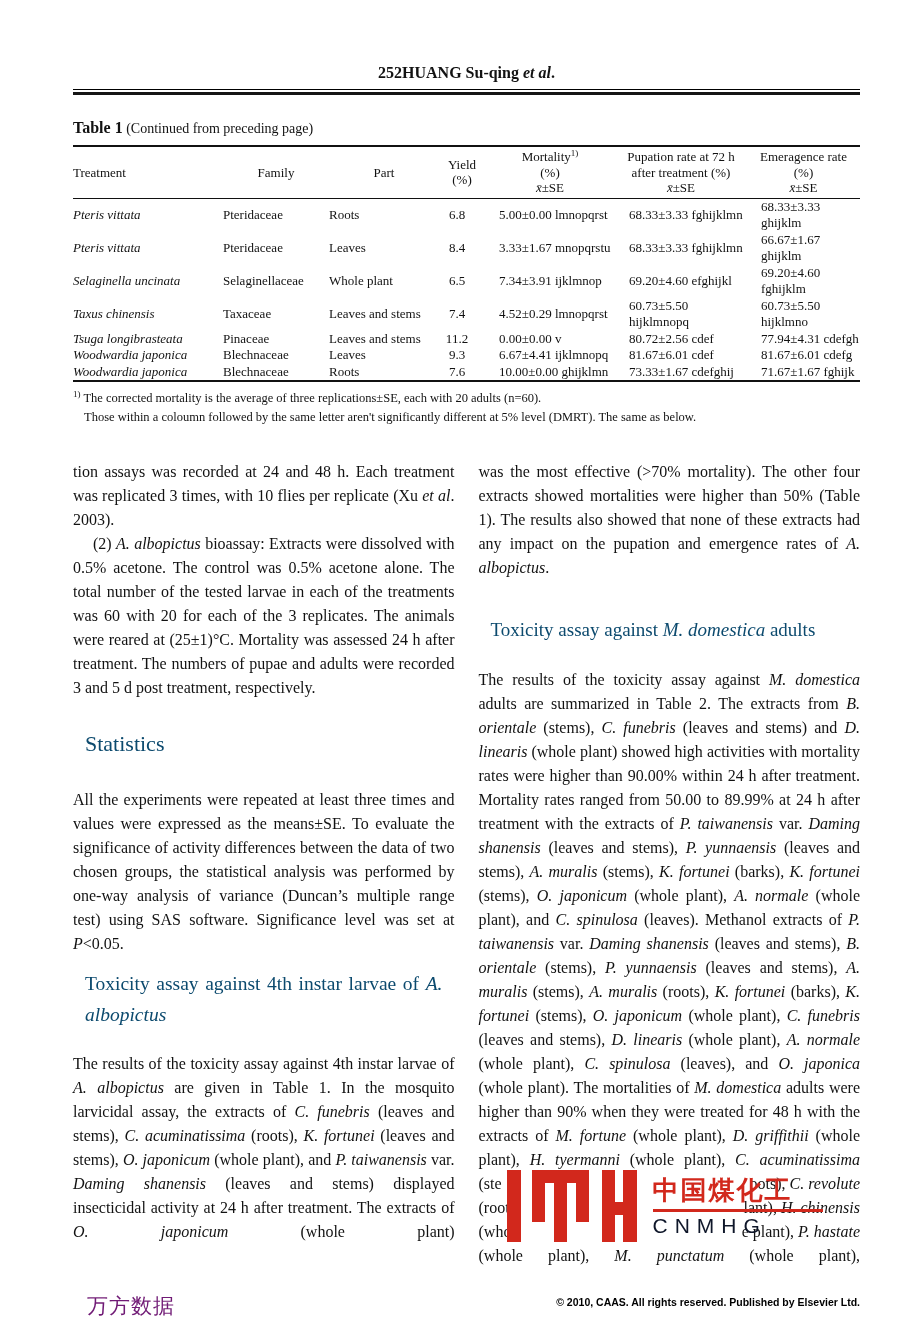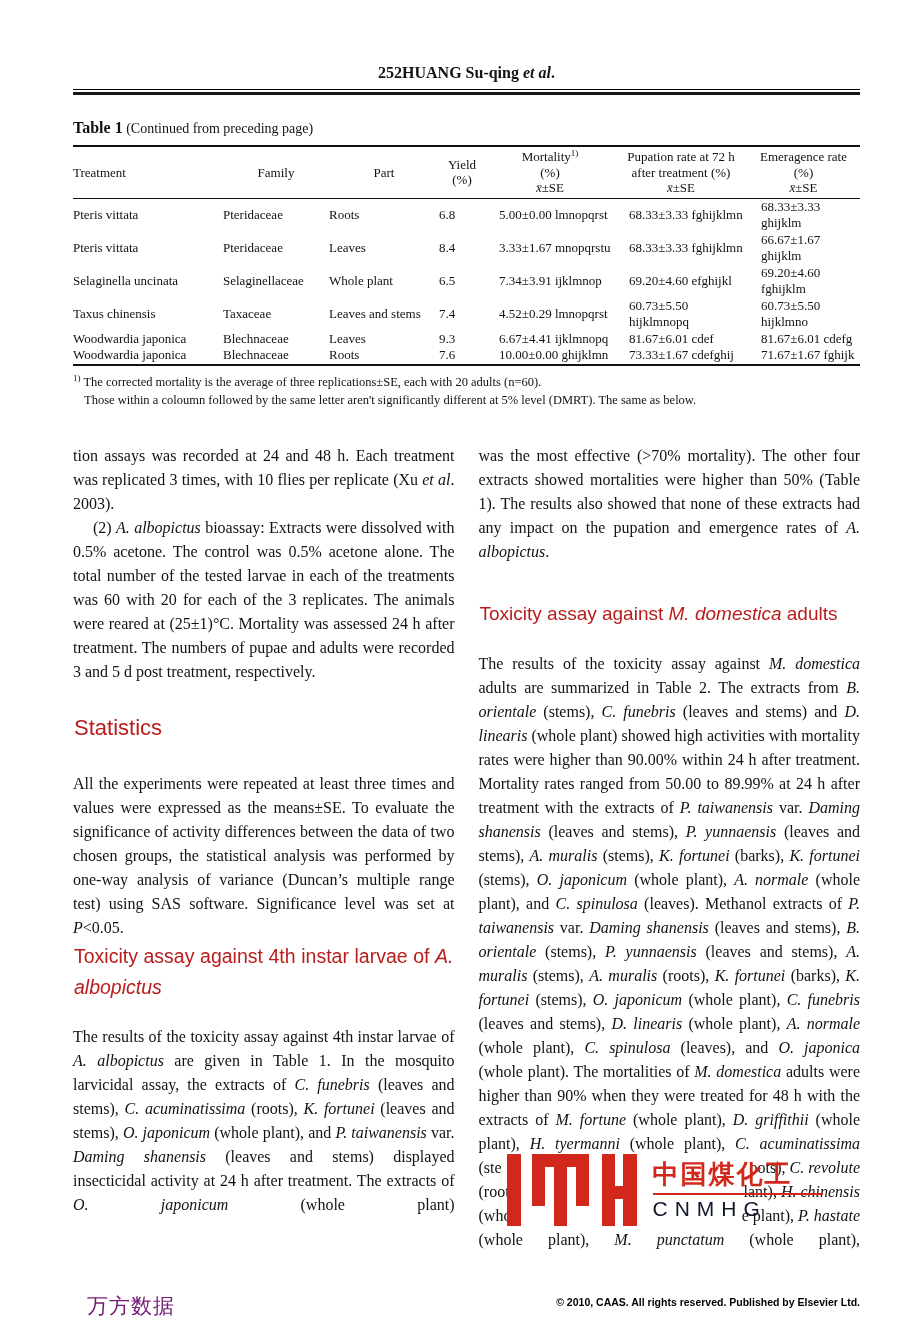--- a/index.html
+++ b/index.html
@@ -14,33 +14,33 @@
   .header-rule{margin-top:7px;height:2px;border-top:1.5px solid #000;border-bottom:3px solid #161616;}
   
   .table-title{margin-top:24px;font-size:14px;}
   .table-title .bold{font-weight:700;font-size:16px;}
   table{width:100%;border-collapse:collapse;margin-top:8px;font-size:13px;
     border-top:2.5px solid #111;border-bottom:2.5px solid #111;}
   thead th{font-weight:400;vertical-align:middle;text-align:center;padding:2px 0;line-height:15.5px;}
   thead tr{border-bottom:1.5px solid #111;}
   th.th-left{text-align:left;margin-top:48px;}
   tbody td{height:16.5px;padding:0;line-height:16.5px;vertical-align:middle;}
-  td.c-treat{}
-  td.c-yield{text-align:left;padding-right:10px;}
+  td.c-treat{font-style:italic;}
+  td.c-yield{text-align:center;padding-right:10px;}
   td.c-stat{padding-left:14px;}
   sup{font-size:9px;line-height:0;}
   .footnotes{margin-top:7px;font-size:12.5px;line-height:18.5px;}
   .fn2{padding-left:11px;}
   
   .columns{display:flex;gap:24px;margin-top:34px;}
   .col{width:381.5px;font-size:16px;line-height:24px;text-align:justify;}
   .col p{margin:0;}
   p.indent{text-indent:20px;}
   p.stretch-last{text-align-last:justify;}
-  h2,h3{font-family:Liberation Sans, sans-serif;font-weight:400;margin:1px;color:#b91c1c;}
+  h2,h3{font-family:Liberation Serif, serif;font-weight:400;margin:12px;color:#0c4a6e;}
   .h-stat{font-size:22px;margin-top:32px;margin-bottom:32px;}
   .h-results{font-size:21px;margin-top:46px;margin-bottom:38px;}
   .h-tox1{font-size:19.5px;line-height:31px;margin-bottom:22px;}
   .h-tox2{font-size:19px;margin-top:38px;margin-bottom:26px;}
   .col.right{position:relative;}
   .split-line{display:flex;justify-content:space-between;white-space:nowrap;line-height:24px;}
   
   .watermark{position:absolute;left:28px;bottom:16px;width:316px;height:92px;
     display:flex;gap:16px;align-items:center;}
   .wm-right{flex:1;padding-top:2px;}
@@ -133,20 +133,29 @@
         <td class="c-stat">69.20±4.60 fghijklm</td>
       </tr>
       <tr>
         <td class="c-treat">Taxus chinensis</td>
         <td>Taxaceae</td>
         <td>Leaves and stems</td>
         <td class="c-yield">7.4</td>
         <td class="c-stat">4.52±0.29 lmnopqrst</td>
         <td class="c-stat">60.73±5.50 hijklmnopq</td>
         <td class="c-stat">60.73±5.50 hijklmno</td>
+      </tr>
+      <tr>
+        <td class="c-treat">Tsuga longibrasteata</td>
+        <td>Pinaceae</td>
+        <td>Leaves and stems</td>
+        <td class="c-yield">11.2</td>
+        <td class="c-stat">0.00±0.00 v</td>
+        <td class="c-stat">80.72±2.56 cdef</td>
+        <td class="c-stat">77.94±4.31 cdefgh</td>
       </tr>
       <tr>
         <td class="c-treat">Woodwardia japonica</td>
         <td>Blechnaceae</td>
         <td>Leaves</td>
         <td class="c-yield">9.3</td>
         <td class="c-stat">6.67±4.41 ijklmnopq</td>
         <td class="c-stat">81.67±6.01 cdef</td>
         <td class="c-stat">81.67±6.01 cdefg</td>
       </tr>

